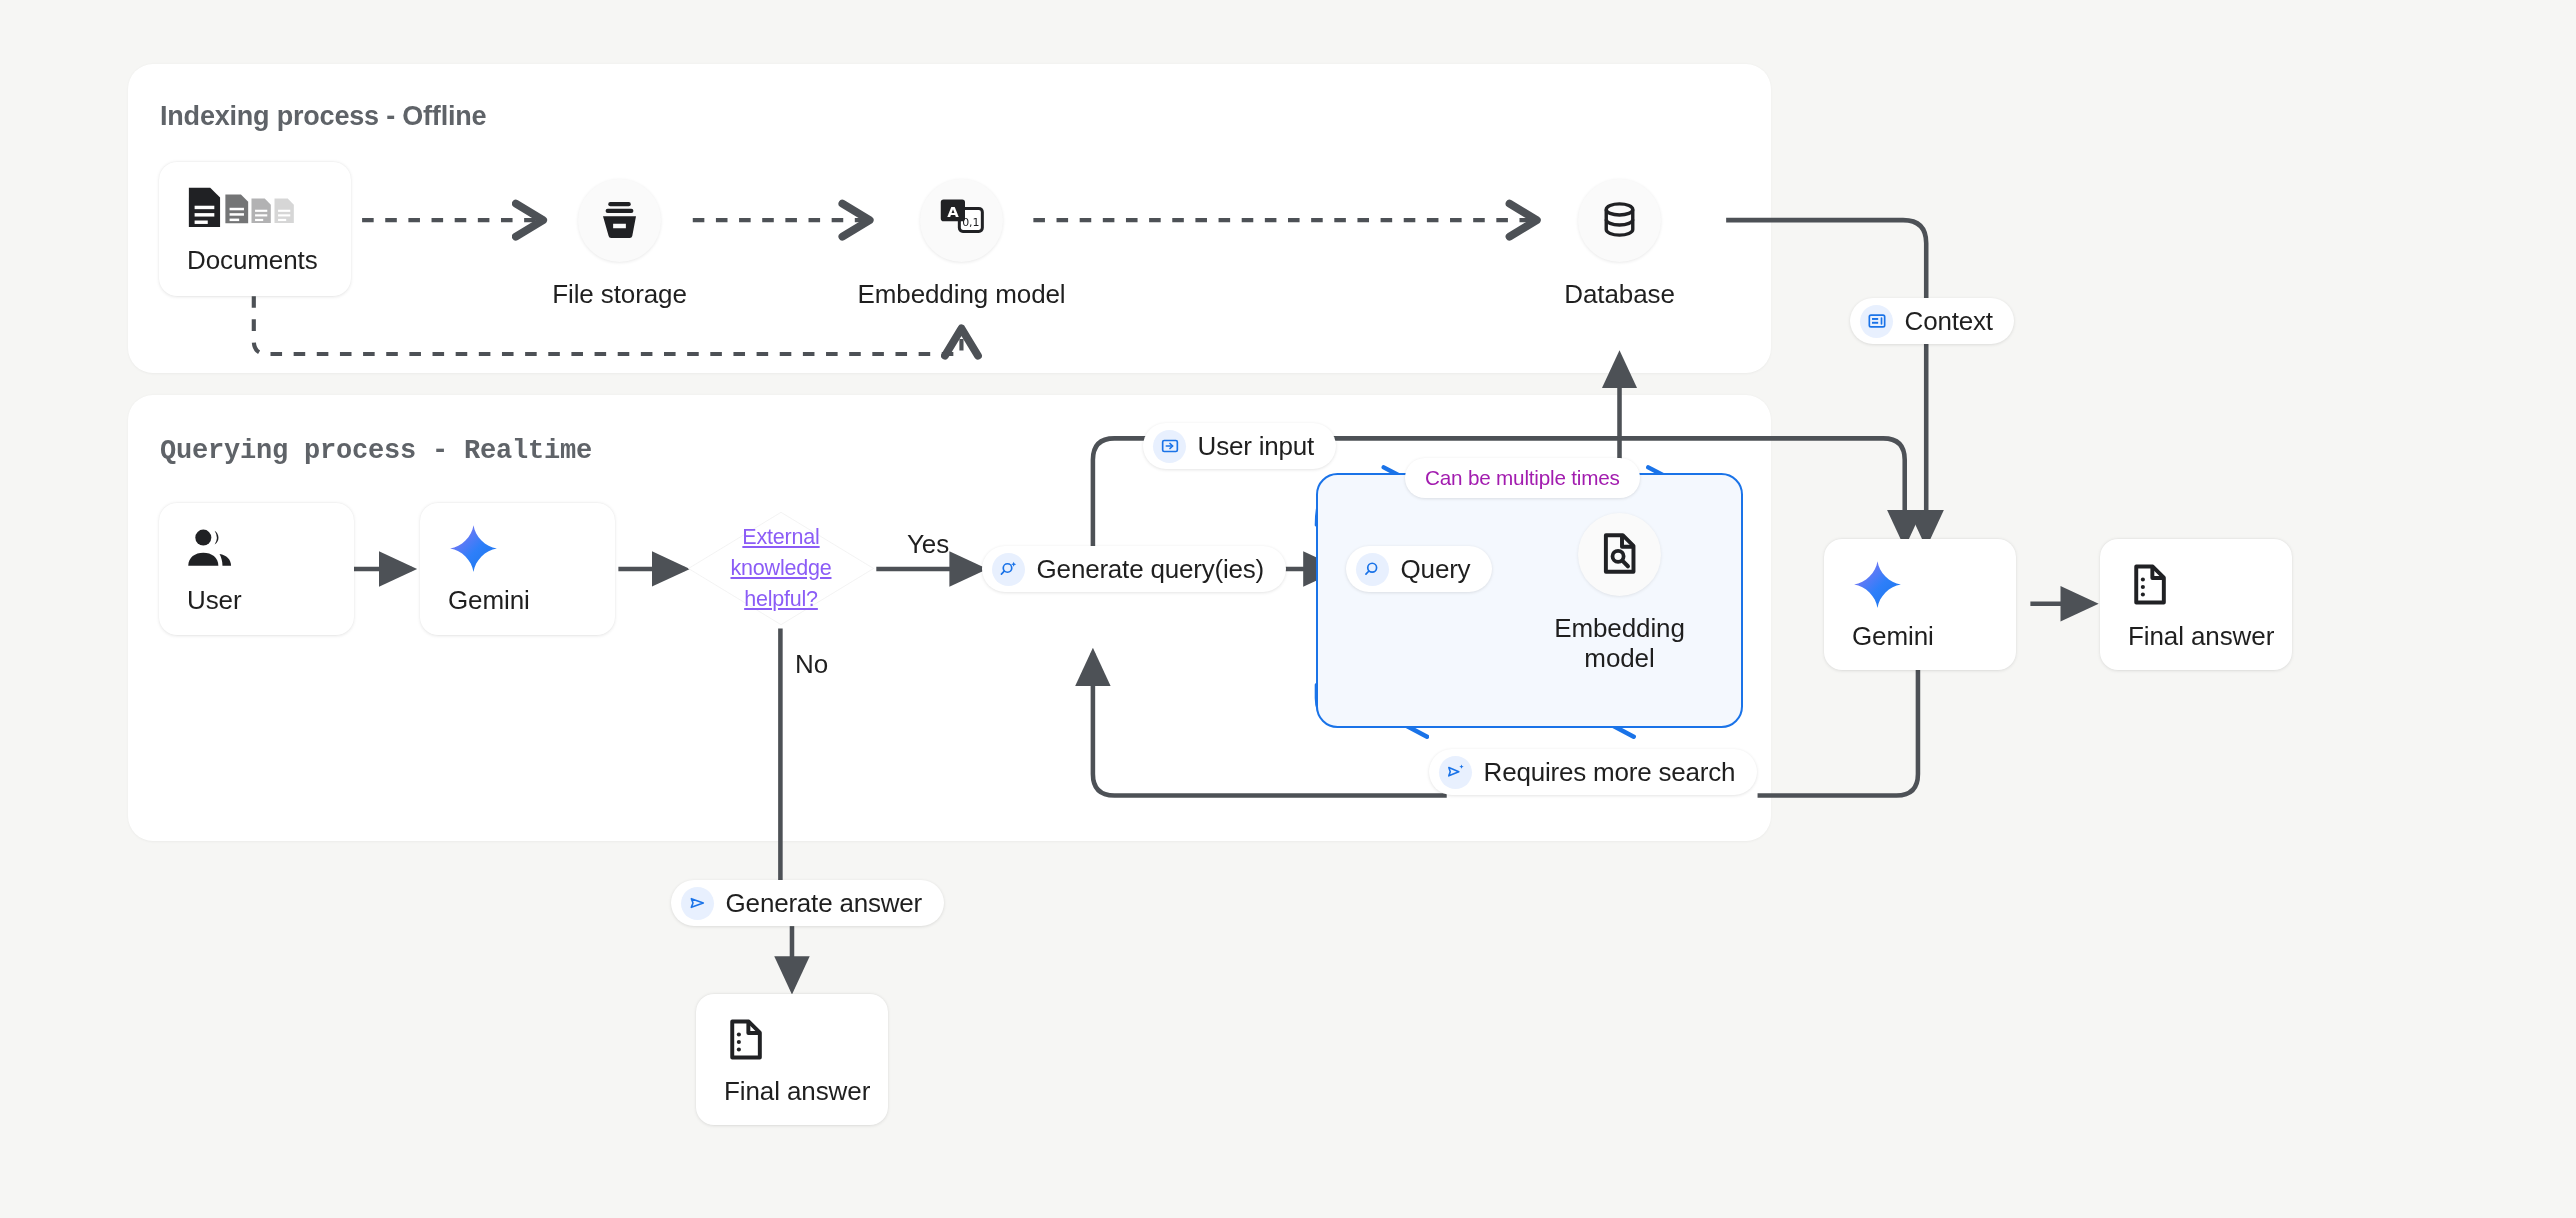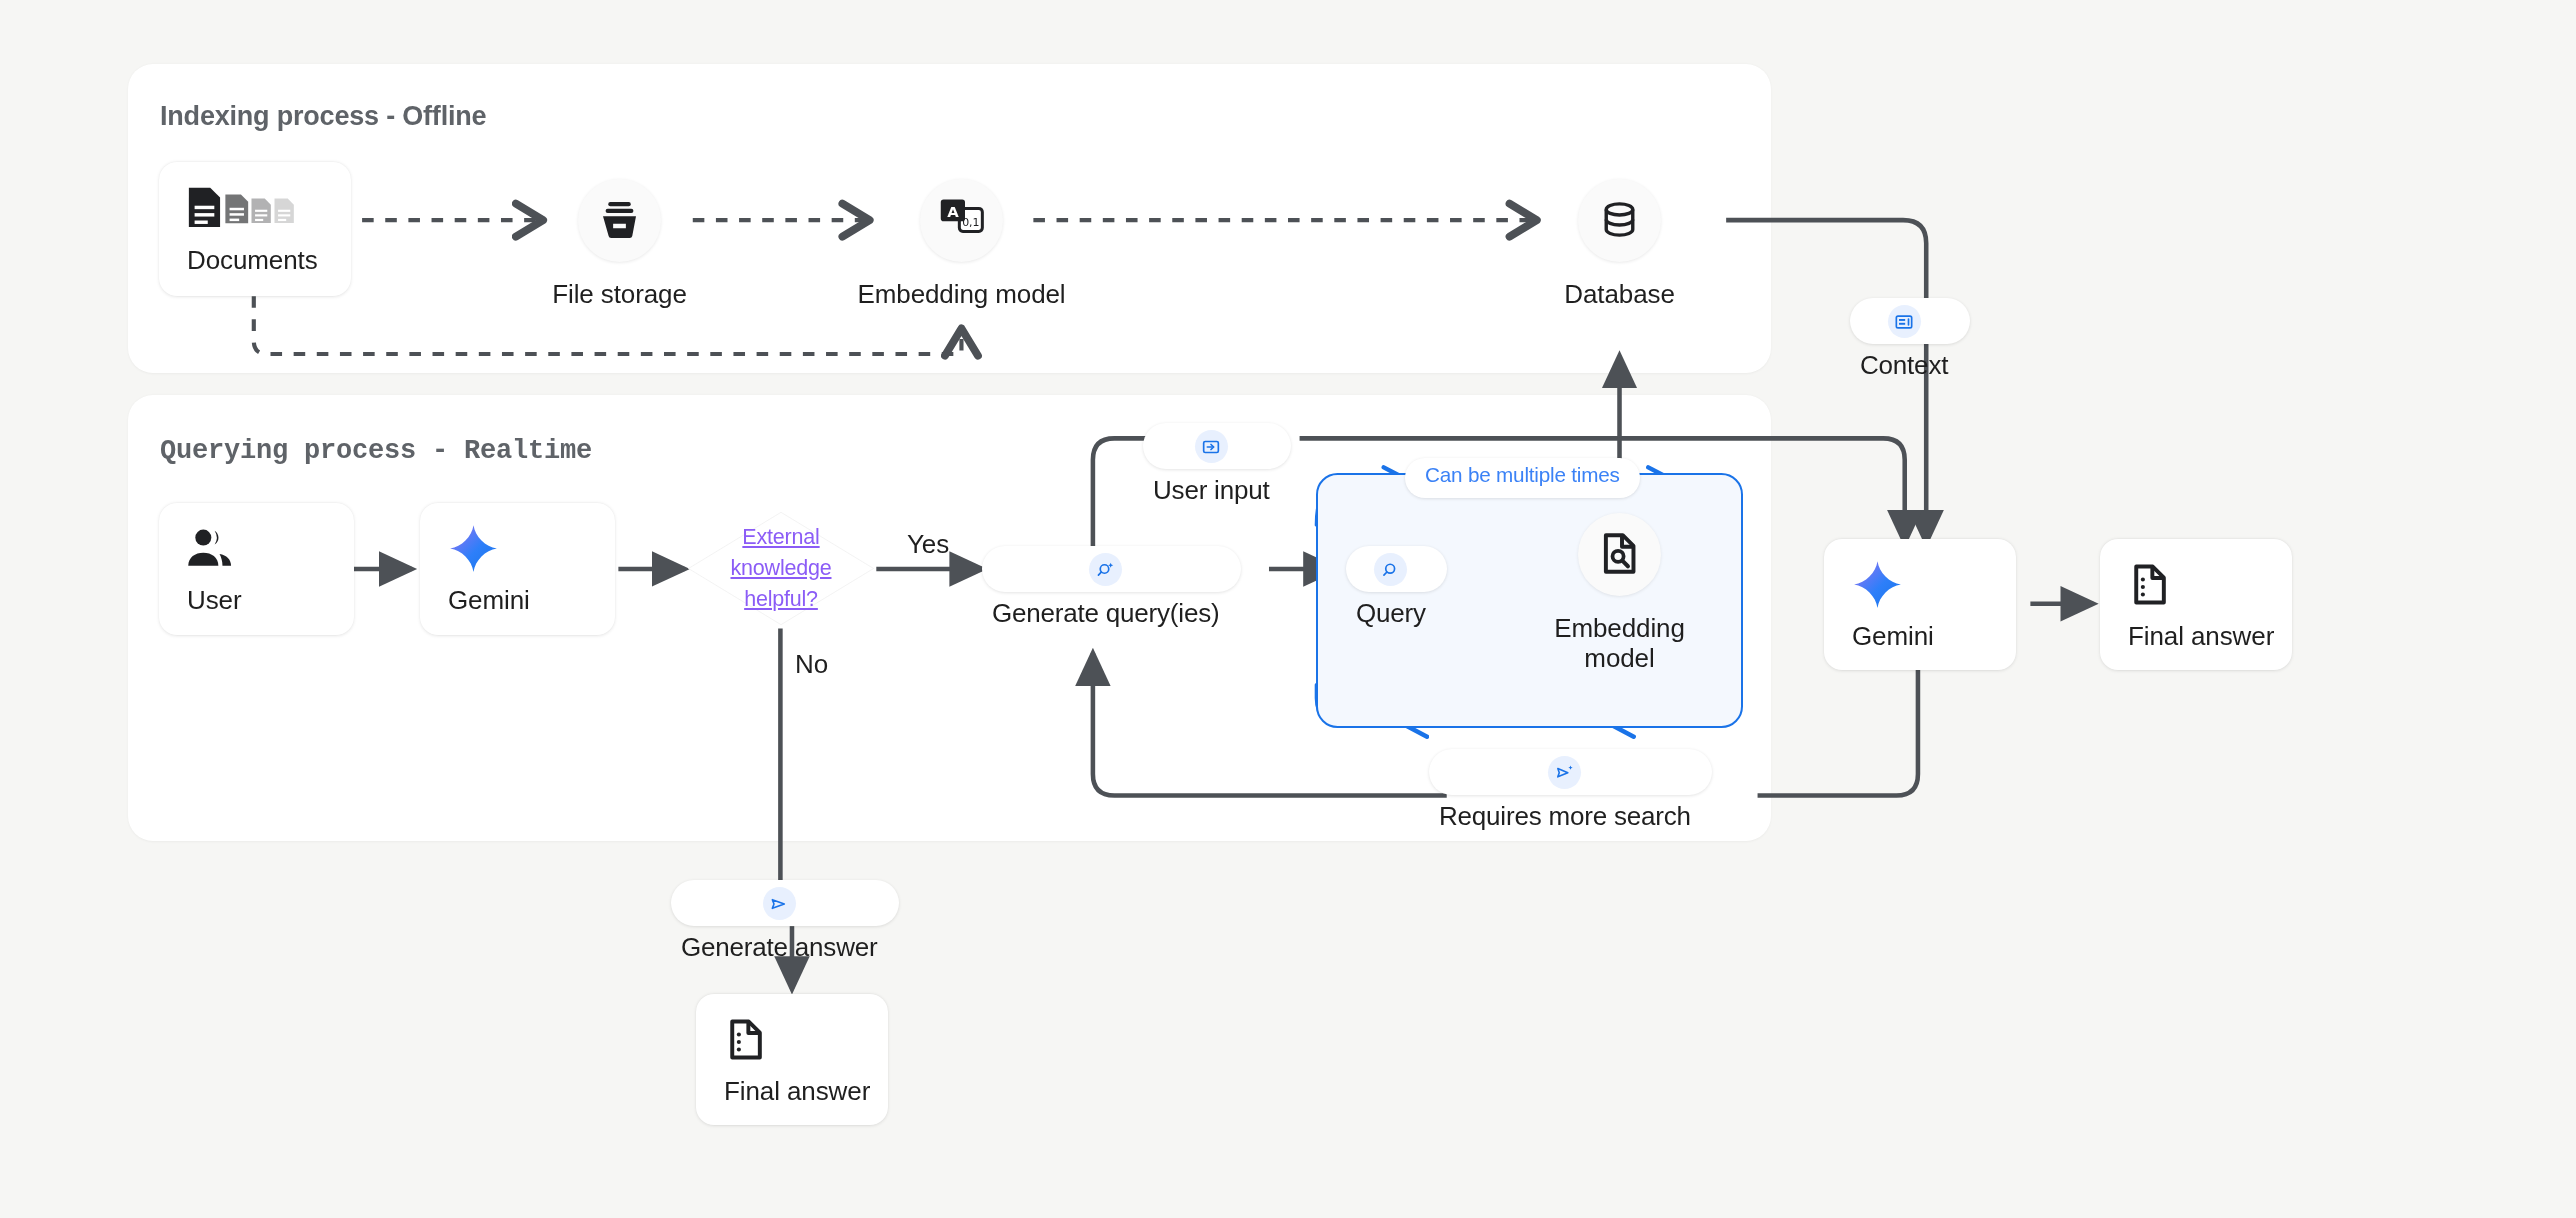--- a/index.html
+++ b/index.html
@@ -40,29 +40,29 @@
   .circ-lbl{
     margin-top:16.5px;font-size:26px;color:#1f1f1f;white-space:nowrap;text-align:center;
     line-height:1.18;letter-spacing:-0.1px;
   }
   .circ-lbl.two{white-space:normal;width:141px;}
   
   .pill{
     position:absolute;background:#fff;border-radius:83px;
     box-shadow:0 0.8px 3.3px rgba(0,0,0,.12);
     display:flex;align-items:center;gap:11.6px;
-    padding:7.4px 21.5px 7.4px 10px;box-sizing:border-box;height:46px;flex-direction:column;
+    padding:7.4px 21.5px 7.4px 10px;box-sizing:border-box;height:46px;
   }
   .pill .pico{
     width:33px;height:33px;border-radius:50%;background:#e8f0fe;
     display:flex;align-items:center;justify-content:center;flex:0 0 auto;
   }
   .pill .ptxt{font-size:26px;color:#1f1f1f;white-space:nowrap;letter-spacing:-0.2px;}
   .pill.plain{padding:5px 20px;height:40px;}
-  .pill.plain .ptxt{font-size:20.7px;color:#3b82f6;}
+  .pill.plain .ptxt{font-size:20.7px;color:#a21caf;}
   
   .diamond-wrap{position:absolute;}
   .diamond-txt{
     position:absolute;inset:0;display:flex;flex-direction:column;
     align-items:center;justify-content:center;
     font-size:21.5px;color:#8b5cf6;line-height:1.45;text-align:center;letter-spacing:-0.2px;text-decoration:underline;
   }
   
   .edge-lbl{
     position:absolute;font-size:26px;color:#1f1f1f;white-space:nowrap;letter-spacing:-0.1px;

